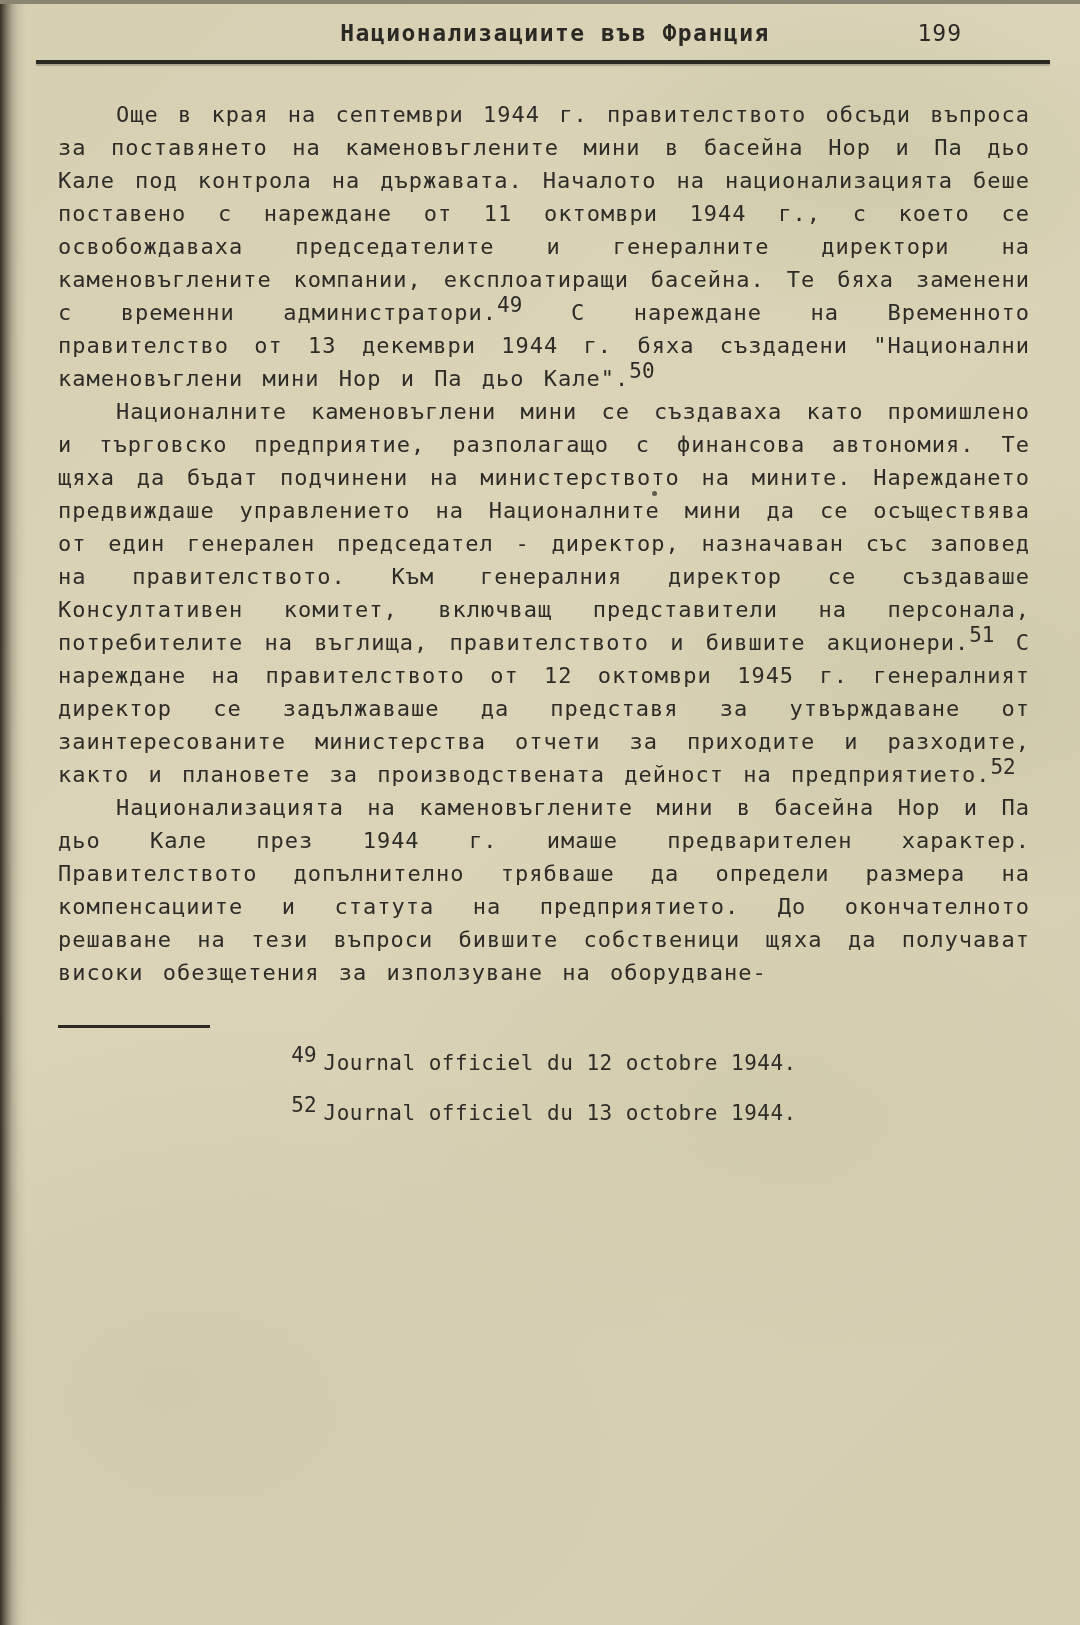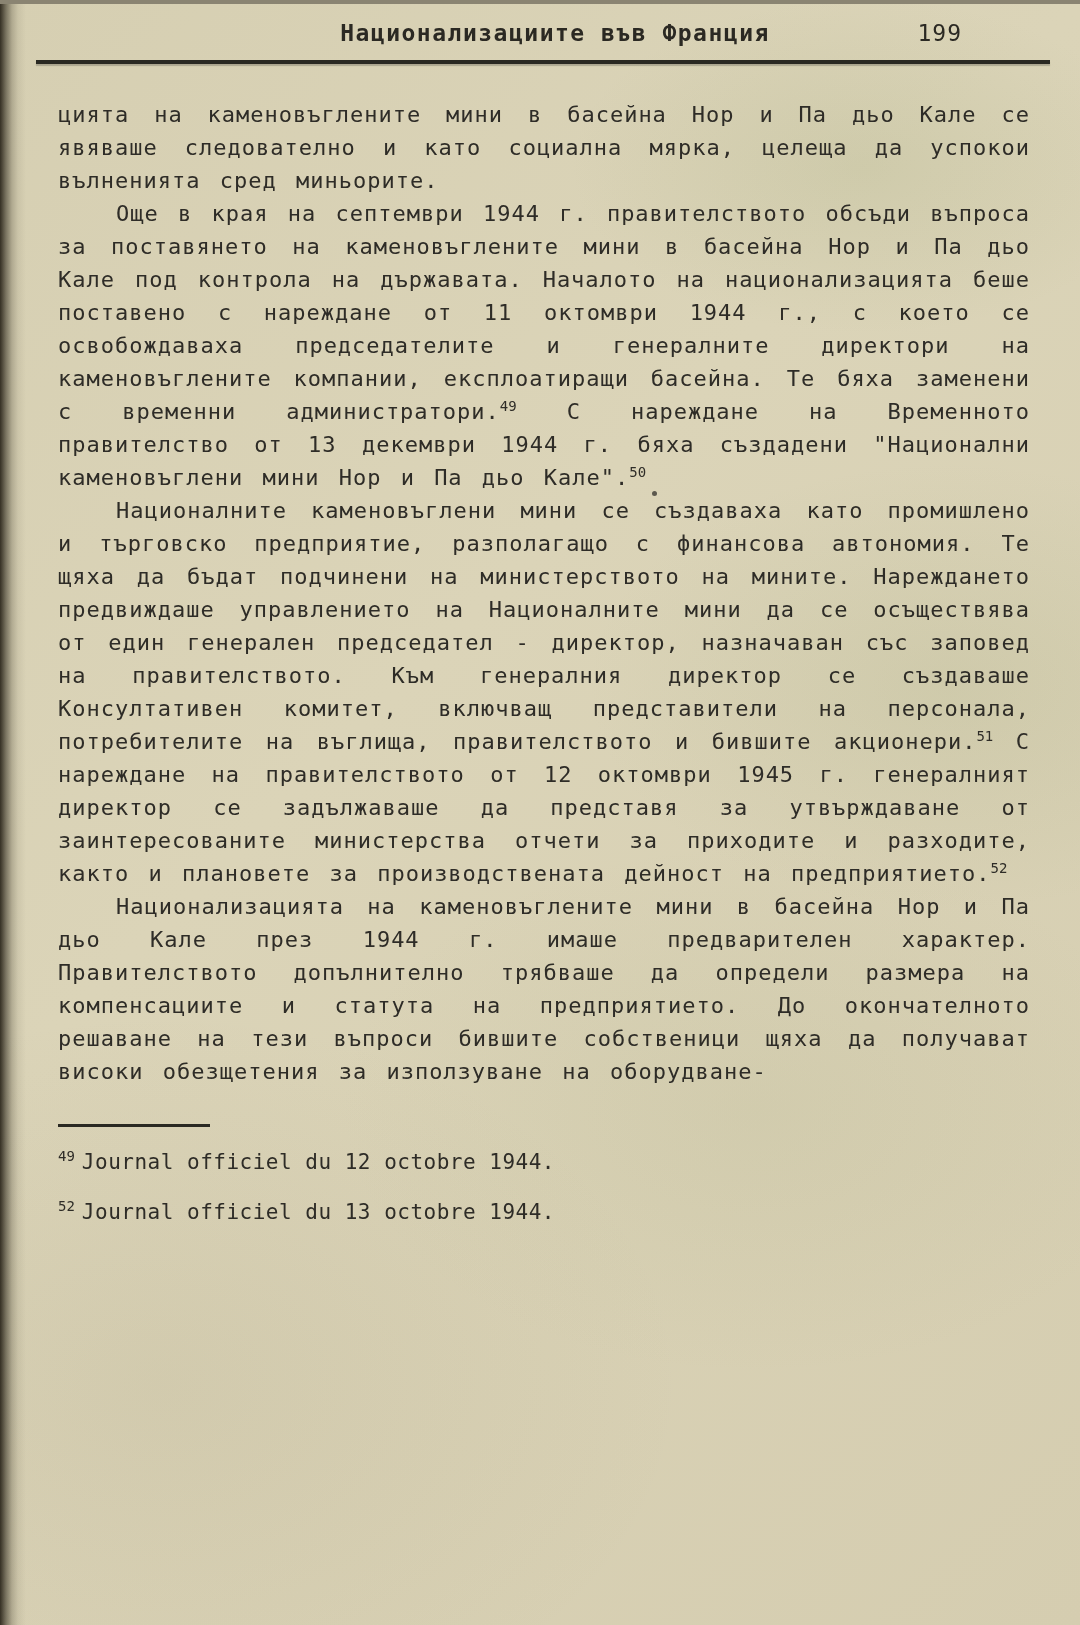--- a/index.html
+++ b/index.html
@@ -74,36 +74,37 @@
     text-align: justify;
   }
   .para {
     margin: 0;
     text-indent: 58px;
   }
   .para.no-indent {
     text-indent: 0;
   }
   sup {
-    font-size: 14px;
+    font-size: 21px;
     letter-spacing: 0;
     line-height: 0;
     vertical-align: super;
   }
   .fn-separator {
     margin: 36px 0 0 58px;
     width: 152px;
     height: 3px;
     background: #2a2922;
   }
   .footnotes {
     margin: 14px 50px 0 58px;
     font-size: 21px;
     line-height: 30px;
     letter-spacing: 0.5px;
+    text-align: center;
   }
   .footnote {
     margin: 20px 0 0 0;
   }
   .footnote sup {
     margin-right: 7px;
   }
   .ink-speck {
     position: absolute;
     left: 652px;
@@ -121,21 +122,20 @@
 <div class="page">
   <div class="binding-shadow"></div>
 
   <div class="header">
     <span class="running-title">Национализациите във Франция</span>
     <span class="page-number">199</span>
   </div>
   <div class="header-rule"></div>
 
   <div class="page-body">
-    <p class="para no-indent"><span>цията на каменовъглените мини в басейна Нор и Па дьо Кале се явяваше следователно и като социална мярка, целеща да успокои вълненията сред миньорите.</span></p>
 
     <p class="para"><span>Още в края на септември 1944 г. правителството обсъди въпроса за поставянето на каменовъглените мини в басейна Нор и Па дьо Кале под контрола на държавата. Началото на национализацията беше поставено с нареждане от 11 октомври 1944 г., с което се освобождаваха председателите и генералните директори на каменовъглените компании, експлоатиращи басейна. Те бяха заменени с временни администратори.</span><sup>49</sup><span> С нареждане на Временното правителство от 13 декември 1944 г. бяха създадени "Национални каменовъглени мини Нор и Па дьо Кале".</span><sup>50</sup></p>
 
     <p class="para"><span>Националните каменовъглени мини се създаваха като промишлено и търговско предприятие, разполагащо с финансова автономия. Те щяха да бъдат подчинени на министерството на мините. Нареждането предвиждаше управлението на Националните мини да се осъществява от един генерален председател - директор, назначаван със заповед на правителството. Към генералния директор се създаваше Консултативен комитет, включващ представители на персонала, потребителите на въглища, правителството и бившите акционери.</span><sup>51</sup><span> С нареждане на правителството от 12 октомври 1945 г. генералният директор се задължаваше да представя за утвърждаване от заинтересованите министерства отчети за приходите и разходите, както и плановете за производствената дейност на предприятието.</span><sup>52</sup></p>
 
     <p class="para"><span>Национализацията на каменовъглените мини в басейна Нор и Па дьо Кале през 1944 г. имаше предварителен характер. Правителството допълнително трябваше да определи размера на компенсациите и статута на предприятието. До окончателното решаване на тези въпроси бившите собственици щяха да получават високи обезщетения за използуване на оборудване-</span></p>
   </div>
 
   <div class="fn-separator"></div>
 

